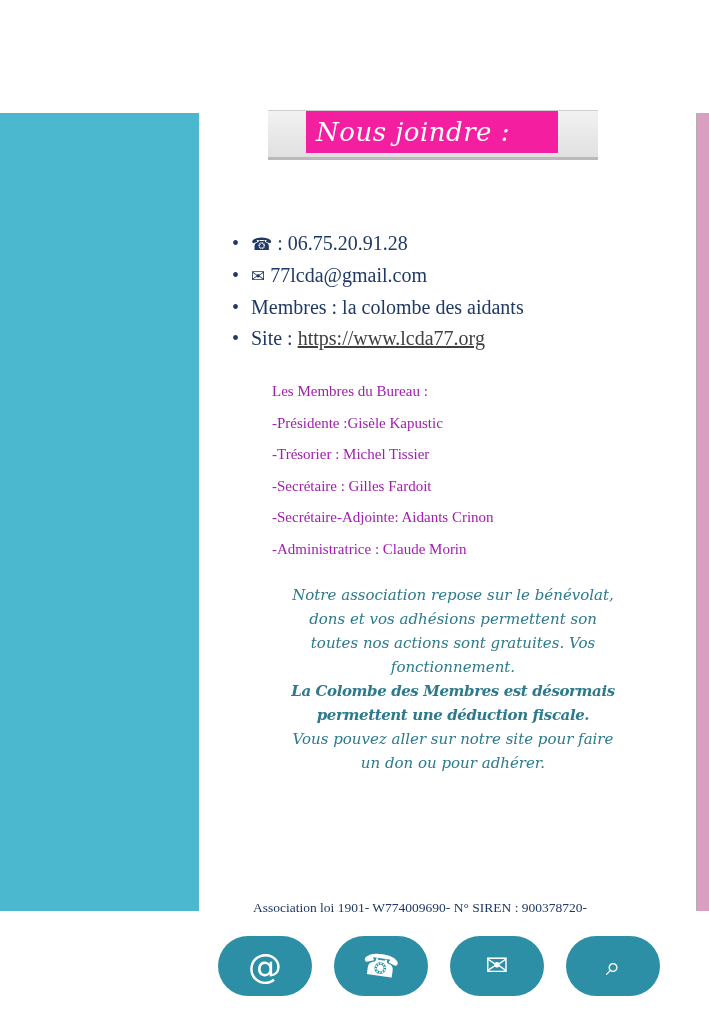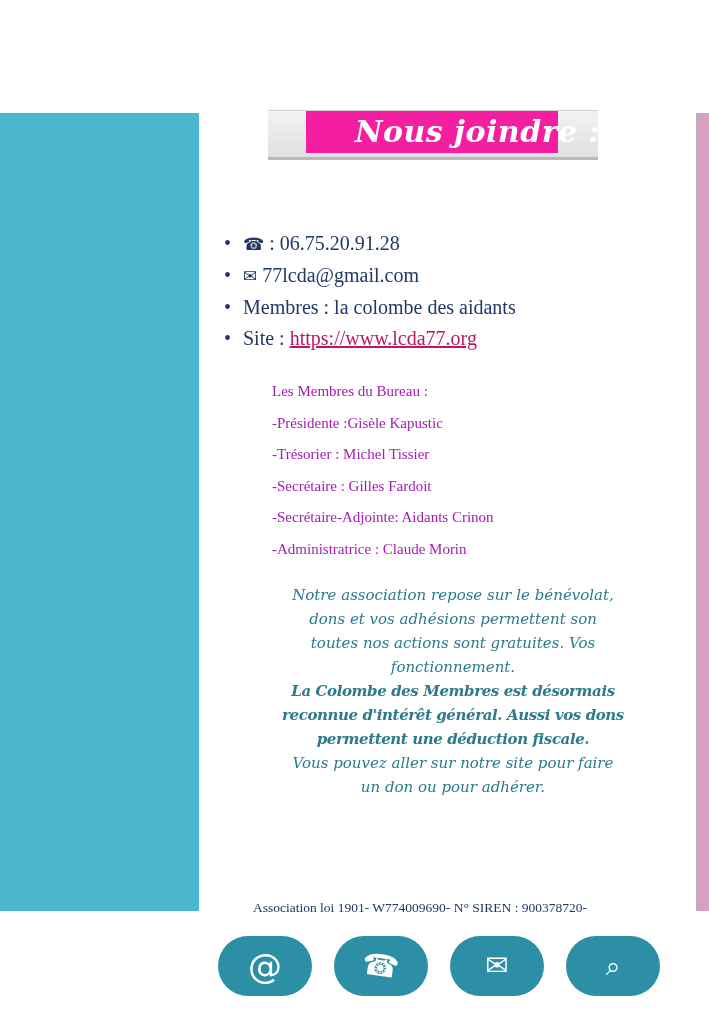--- a/index.html
+++ b/index.html
@@ -57,31 +57,30 @@
   .title-banner .title-text {
     position: absolute;
     left: 48px;
     top: 2px;
     width: 280px;
     height: 40px;
     line-height: 38px;
     color: #ffffff;
     font-family: "DejaVu Serif", serif;
     font-style: italic;
-    font-weight: bold;
-    font-size: 30px;
+    font-weight: normal;
+    font-size: 26px;
     letter-spacing: 0.5px;
     white-space: nowrap;
-    margin-left: 39px;
   }
 
   
   .contacts {
     position: absolute;
-    left: 224px;
+    left: 232px;
     top: 228px;
     width: 420px;
     color: #1f3864;
     font-size: 20px;
     line-height: 31px;
   }
   .contacts .row {
     display: block;
     white-space: nowrap;
   }
@@ -90,21 +89,21 @@
     width: 14px;
     color: #1f3864;
   }
   .contacts .gi {
     display: inline-block;
     color: #1f3864;
     font-family: "DejaVu Sans", sans-serif;
     font-size: 17px;
   }
   .contacts a.link {
-    color: #be185d;
+    color: #404040;
     text-decoration: underline;
   }
 
   
   .members {
     position: absolute;
     left: 272px;
     top: 376px;
     width: 400px;
     color: #a21caf;
@@ -212,21 +211,20 @@
   <div class="line">-Secrétaire-Adjointe:  Aidants Crinon</div>
   <div class="line">-Administratrice  : Claude Morin</div>
 </div>
 
 <div class="para">
   <span class="l">Notre association  repose sur le bénévolat,</span>
   <span class="l">dons et vos adhésions permettent son</span>
   <span class="l">toutes  nos  actions  sont gratuites. Vos</span>
   <span class="l">fonctionnement.</span>
   <span class="l strong">La Colombe des Membres est désormais</span>
-  <span class="l strong">reconnue d'intérêt général. Aussi vos dons</span>
   <span class="l strong">permettent une déduction fiscale.</span>
   <span class="l">Vous pouvez aller sur notre site pour faire</span>
   <span class="l">un don ou pour adhérer.</span>
 </div>
 
 <div class="legal">Association  loi  1901- W774009690- N° SIREN :  900378720-</div>
 
 <div class="social">
   <div class="pill at">@</div>
   <div class="pill phone">

